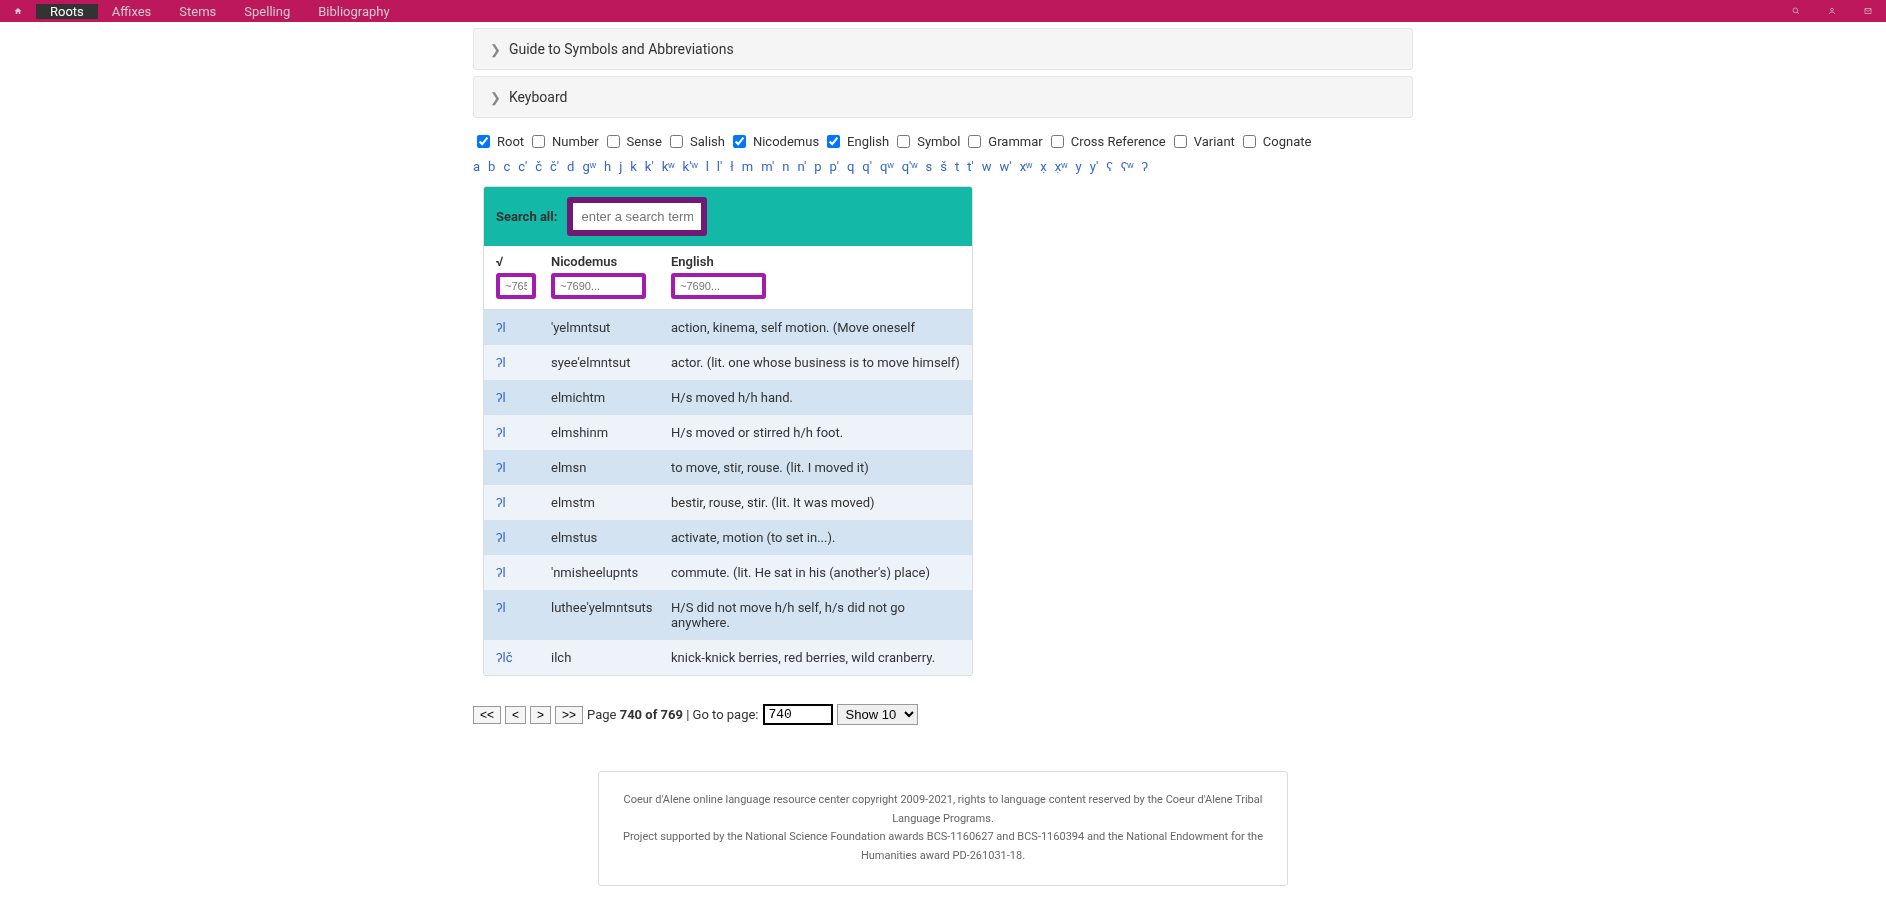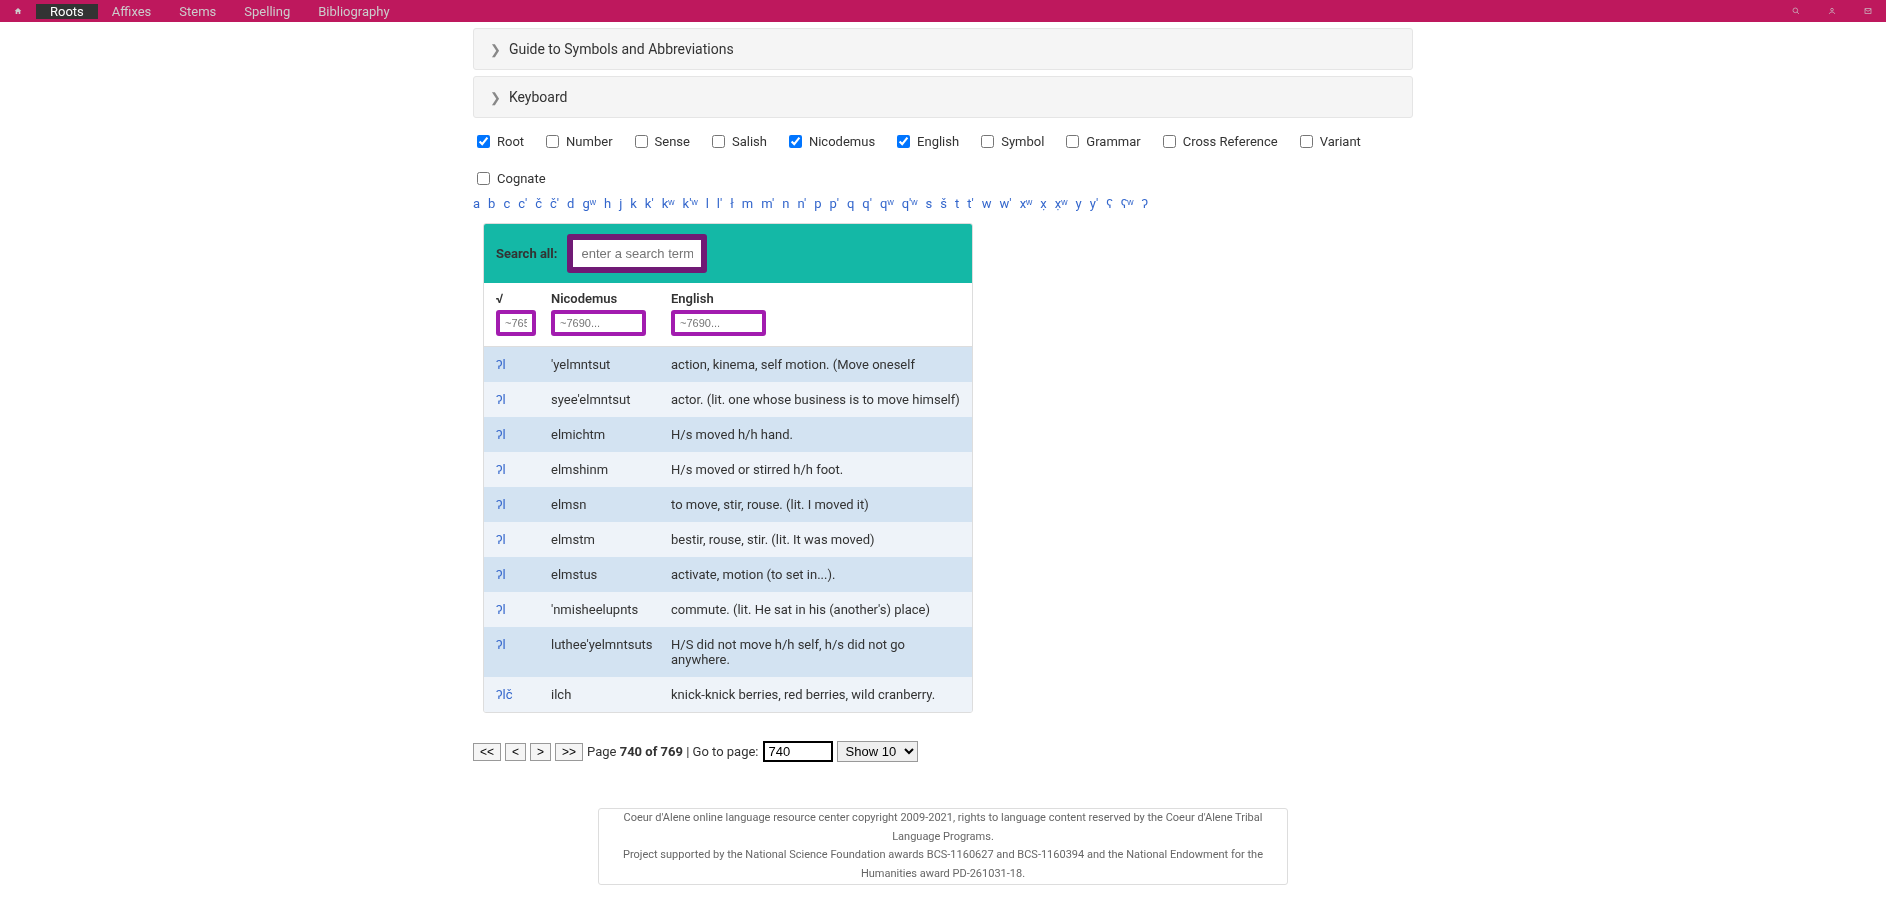--- a/index.html
+++ b/index.html
@@ -43,21 +43,21 @@
     align-items: center;
     gap: 8px;
     cursor: pointer;
   }
   .panel .chev {
     color: #888;
     font-size: 13px;
   }
   .filters {
     display:flex;
-    gap:18px;
+    gap:4px;
     flex-wrap:wrap;
     margin:14px 0 8px 0;
     font-size:13px;
   }
   .filters label { display:flex; align-items:center; gap:4px; }
   .letters {
     display:flex;
     flex-wrap:wrap;
     gap:8px;
     margin-bottom:12px;
@@ -131,32 +131,33 @@
     background:#f5f5f5;
     padding:1px 6px;
     font-size:12px;
     cursor:pointer;
   }
   .pager .goto {
     width:70px;
     border:2px solid #000;
     padding:1px 4px;
     font-size:13px;
+    font-family:Liberation Mono, monospace;
   }
   .pager select {
     border:1px solid #999;
     padding:1px 4px;
     font-size:13px;
   }
   .footer {
     width:690px;
     margin:46px auto 0 auto;
     border:1px solid #ddd;
     border-radius:3px;
-    padding:0 18px;
+    padding:19px 18px;
     font-size:11px;
     color:#666;
     text-align:center;
     line-height:1.7;
   }
   svg { display:block; }
 </style>
 </head>
 <body>
 

